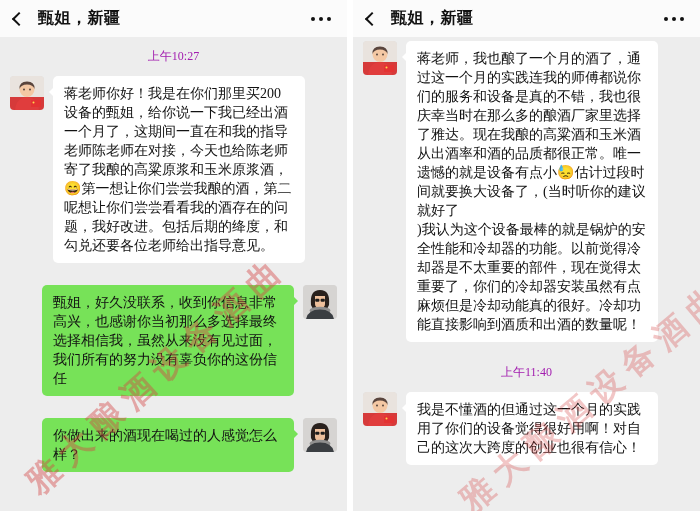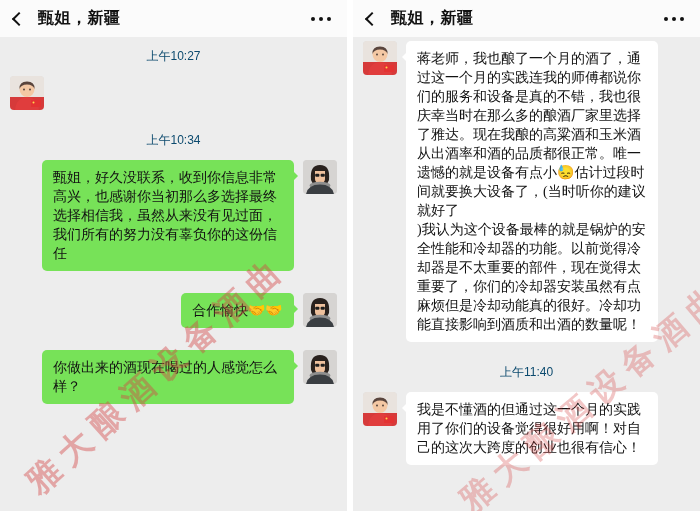--- a/index.html
+++ b/index.html
@@ -11,21 +11,21 @@
   
   .hdr { height:37px; background:#fbfbfb; display:flex; align-items:center; padding:0 14px; position:relative; z-index:2; }
   .chev { width:10px; height:10px; border-left:2.5px solid #111; border-bottom:2.5px solid #111;
           transform:rotate(45deg); margin-right:14px; cursor:pointer; flex-shrink:0; }
   .hdr-title { font-size:16px; font-weight:bold; color:#111; letter-spacing:.5px; }
   .dots { margin-left:auto; display:flex; gap:4px; cursor:pointer; padding:6px 2px; }
   .dots i { width:4px; height:4px; border-radius:50%; background:#111; display:block; }
 
   
   .chat { position:relative; height:474px; padding-top:4px; overflow:hidden; }
-  .ts { text-align:center; color:#0c4a6e; font-size:12px; margin:7px 0 11px; }
+  .ts { text-align:center; color:#a21caf; font-size:12px; margin:7px 0 11px;font-family:Liberation Serif, serif; }
   .row { display:flex; align-items:flex-start; padding:0 10px; margin-bottom:22px;font-family:Liberation Serif, serif; }
   .row.in  { justify-content:flex-start; }
   .row.out { justify-content:flex-end; }
   .avatar { width:34px; height:34px; border-radius:4px; overflow:hidden; flex-shrink:0; cursor:pointer; background:#ddd; }
   .row.in  .avatar { margin-right:9px; }
   .row.out .avatar { margin-left:9px; }
   .bubble { position:relative; max-width:252px; padding:8px 11px; border-radius:5px;
             font-size:14px; line-height:19px; color:#121212; white-space:pre-wrap; word-break:break-all; }
   .row.in  .bubble { background:#ffffff; }
   .row.out .bubble { background:#77e258; }
@@ -69,57 +69,41 @@
       <path d="M5 34 Q6 22 17 21 Q28 22 29 34 Z" fill="#e03d3d"></path>
       <circle cx="17" cy="13.5" r="7.5" fill="#f4c8a4"></circle>
       <path d="M9.5 13 Q9 5.5 17 5.5 Q25 5.5 24.5 13 Q23 8.5 17 8.5 Q11 8.5 9.5 13 Z" fill="#5a453d"></path>
       <circle cx="14" cy="13.5" r="0.9" fill="#4a3a33"></circle>
       <circle cx="20" cy="13.5" r="0.9" fill="#4a3a33"></circle>
       <rect x="21" y="24" width="10" height="7" fill="#e33232"></rect>
       <circle cx="23.5" cy="26.5" r="1" fill="#ffd84d"></circle>
     </svg>
   </span>
 
+    <div class="bubble"><span>蒋老师你好！我是在你们那里买200设备的甄姐，给你说一下我已经出酒一个月了，这期间一直在和我的指导老师陈老师在对接，今天也给陈老师寄了我酿的高粱原浆和玉米原浆酒，😄第一想让你们尝尝我酿的酒，第二呢想让你们尝尝看看我的酒存在的问题，我好改进。包括后期的绛度，和勾兑还要各位老师给出指导意见。</span></div>
   </div>
 
-  <div class="ts"><span>上午10:34</span></div>
 
   <div class="row out">
     <div class="bubble"><span>甄姐，好久没联系，收到你信息非常高兴，也感谢你当初那么多选择最终选择相信我，虽然从来没有见过面，我们所有的努力没有辜负你的这份信任</span></div>
 
   <span class="avatar">
     <svg width="34" height="34" viewBox="0 0 34 34">
       <rect width="34" height="34" fill="#d6d4d2"></rect>
       <path d="M8 20 Q6.5 5 17 5 Q27.5 5 26 20 L24 24 L10 24 Z" fill="#29211d"></path>
       <path d="M12 11 h10 v8 q0 4 -5 4 q-5 0 -5 -4 Z" fill="#eec09c"></path>
       <rect x="12.2" y="13.8" width="4.2" height="3" rx="1" fill="#1c1c1c"></rect>
       <rect x="17.6" y="13.8" width="4.2" height="3" rx="1" fill="#1c1c1c"></rect>
       <ellipse cx="17" cy="25.5" rx="10.5" ry="3.8" fill="#8f8f8f"></ellipse>
       <path d="M3 34 Q5 24.5 17 24.5 Q29 24.5 31 34 Z" fill="#3a3e42"></path>
     </svg>
   </span>
 
   </div>
 
-  <div class="row out">
-    <div class="bubble"><span>合作愉快🤝🤝</span></div>
-
-  <span class="avatar">
-    <svg width="34" height="34" viewBox="0 0 34 34">
-      <rect width="34" height="34" fill="#d6d4d2"></rect>
-      <path d="M8 20 Q6.5 5 17 5 Q27.5 5 26 20 L24 24 L10 24 Z" fill="#29211d"></path>
-      <path d="M12 11 h10 v8 q0 4 -5 4 q-5 0 -5 -4 Z" fill="#eec09c"></path>
-      <rect x="12.2" y="13.8" width="4.2" height="3" rx="1" fill="#1c1c1c"></rect>
-      <rect x="17.6" y="13.8" width="4.2" height="3" rx="1" fill="#1c1c1c"></rect>
-      <ellipse cx="17" cy="25.5" rx="10.5" ry="3.8" fill="#8f8f8f"></ellipse>
-      <path d="M3 34 Q5 24.5 17 24.5 Q29 24.5 31 34 Z" fill="#3a3e42"></path>
-    </svg>
-  </span>
-
-  </div>
 
   <div class="row out">
     <div class="bubble"><span>你做出来的酒现在喝过的人感觉怎么样？</span></div>
 
   <span class="avatar">
     <svg width="34" height="34" viewBox="0 0 34 34">
       <rect width="34" height="34" fill="#d6d4d2"></rect>
       <path d="M8 20 Q6.5 5 17 5 Q27.5 5 26 20 L24 24 L10 24 Z" fill="#29211d"></path>
       <path d="M12 11 h10 v8 q0 4 -5 4 q-5 0 -5 -4 Z" fill="#eec09c"></path>
       <rect x="12.2" y="13.8" width="4.2" height="3" rx="1" fill="#1c1c1c"></rect>

